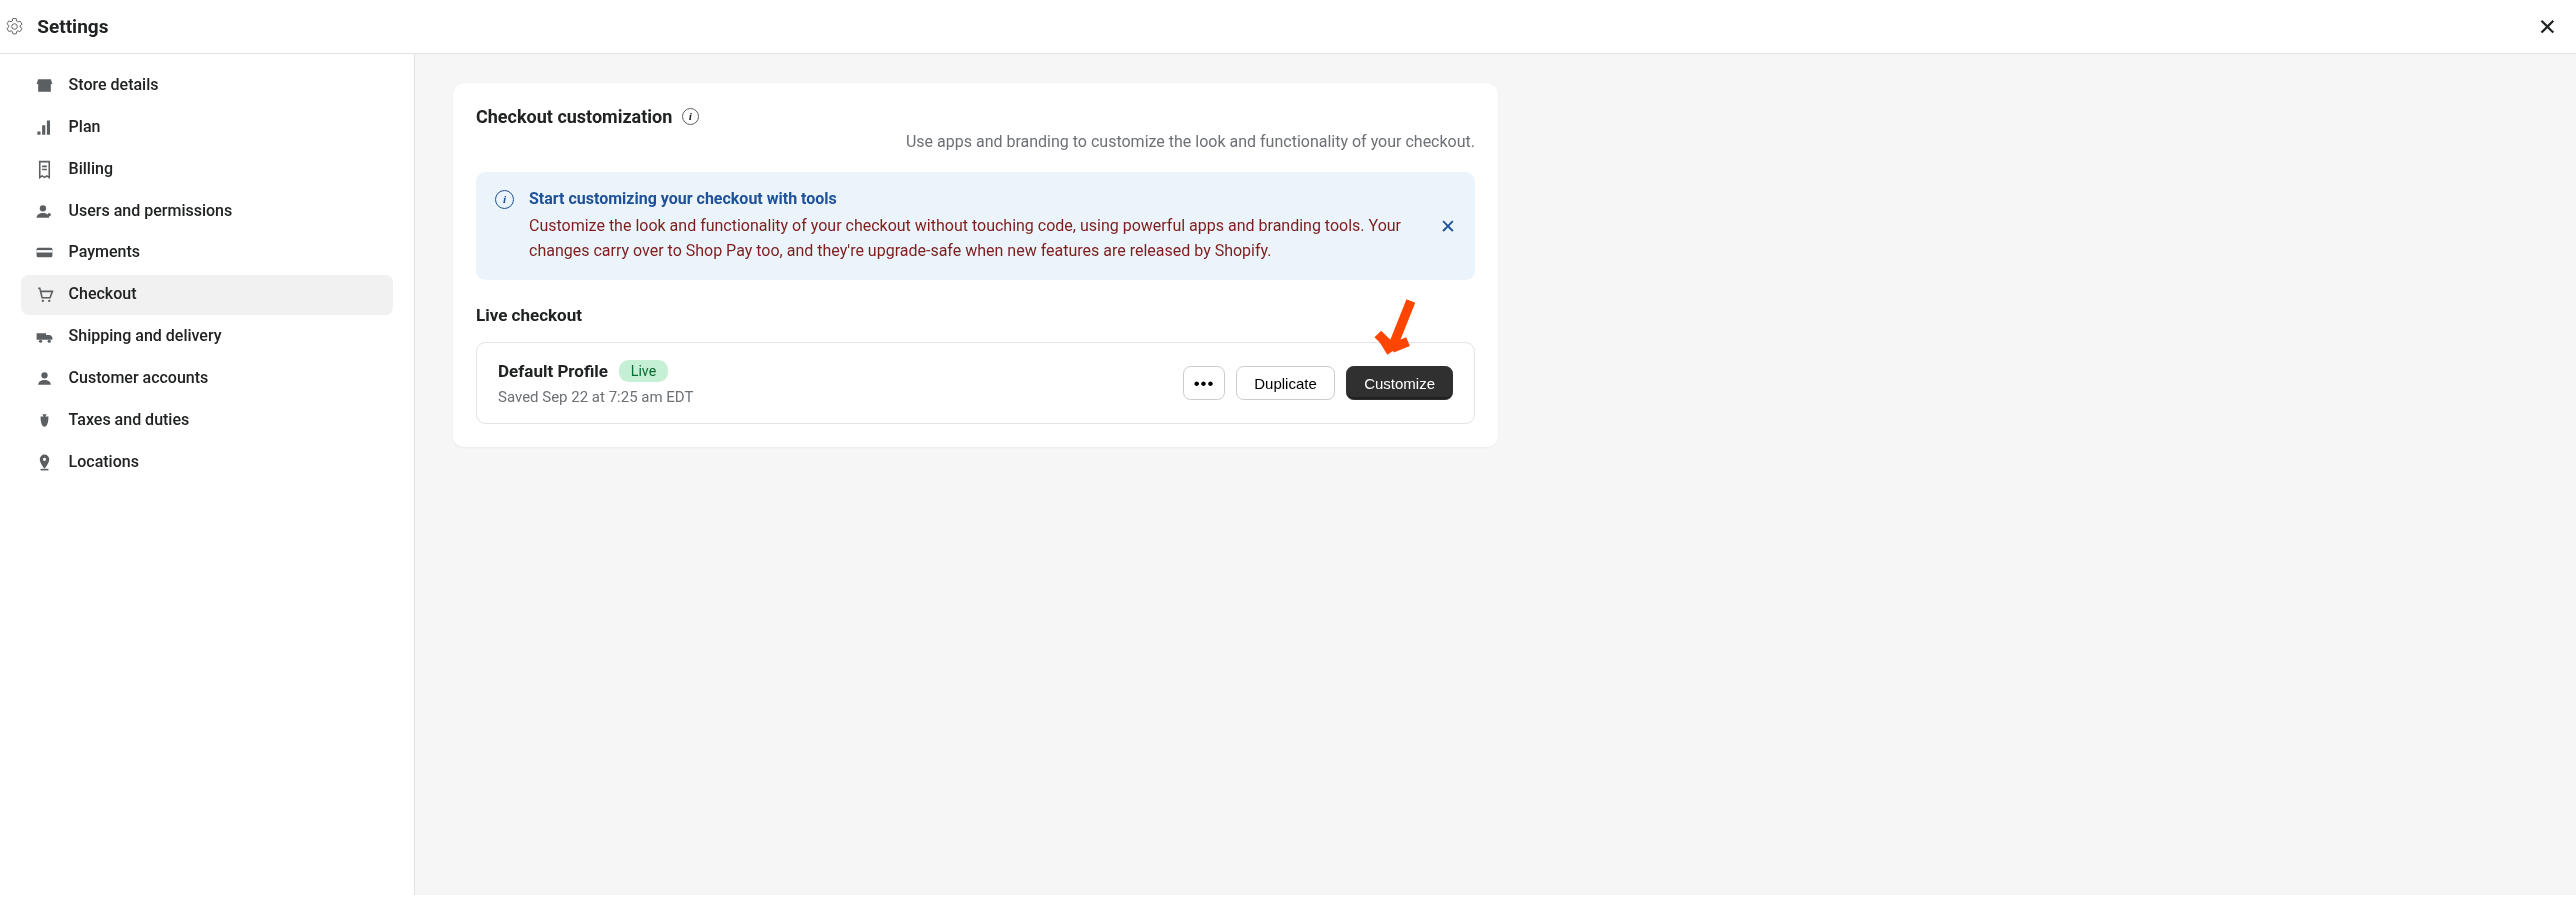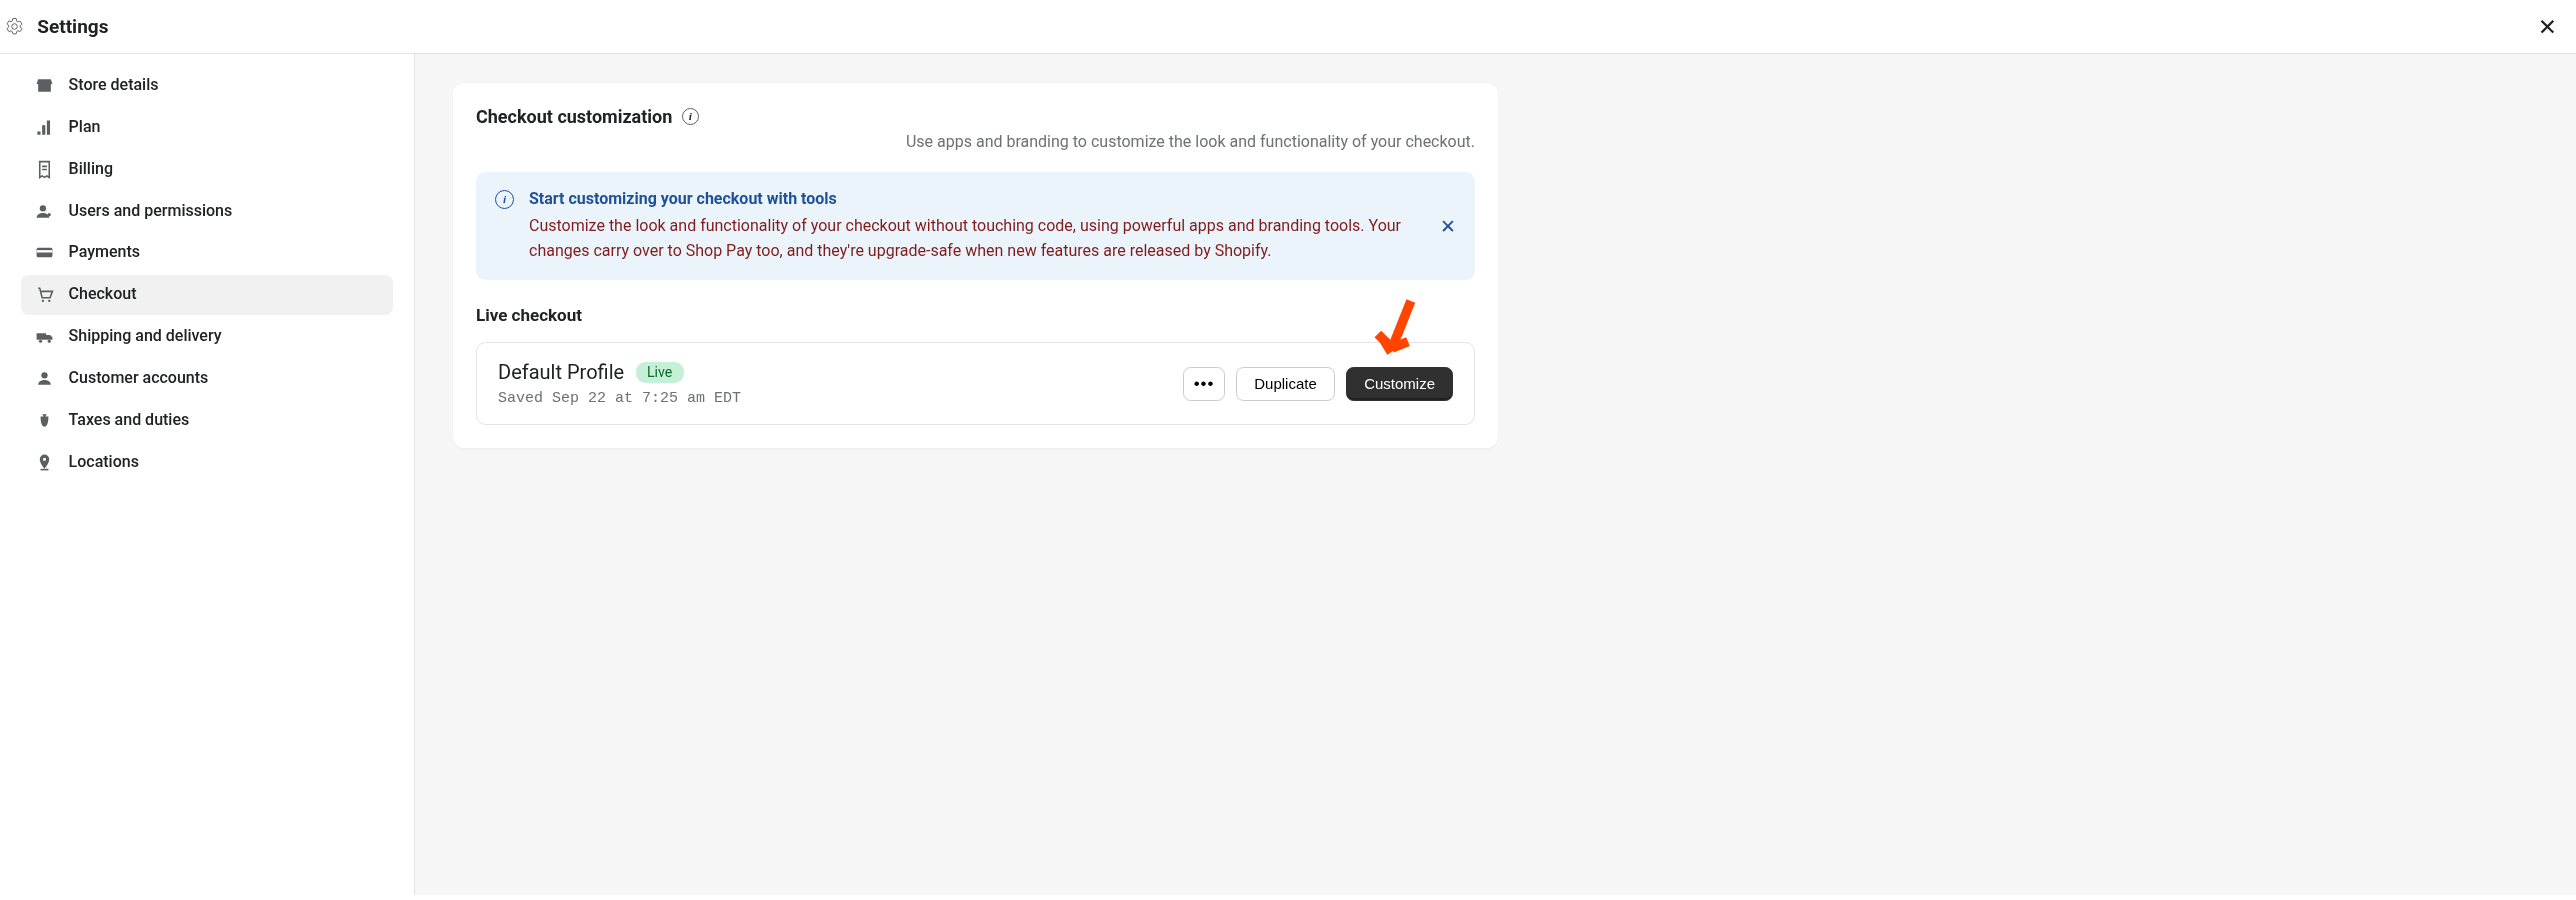--- a/index.html
+++ b/index.html
@@ -184,35 +184,34 @@
       display: flex;
       flex-direction: column;
       gap: 5.7px;
     }
     .profile-title-row {
       display: flex;
       align-items: center;
       gap: 11.4px;
     }
     .profile-title {
-      font-size: 20px;
-      font-weight: 400;
+      font-size: 17px;
+      font-weight: 700;
     }
     .badge {
       background: #c6f0d6;
       color: #0a6b32;
       padding: 2.8px 11.4px;
       border-radius: 9.5px;
       font-size: 14.2px;
       font-weight: 400;
     }
     .profile-subtitle {
       font-size: 15px;
       color: #6d7175;
-      font-family: Liberation Mono, monospace;
     }
     .profile-actions {
       display: flex;
       align-items: center;
       gap: 11.4px;
     }
     .btn {
       padding: 7.6px 17px;
       border-radius: 7.6px;
       font-size: 15px;

